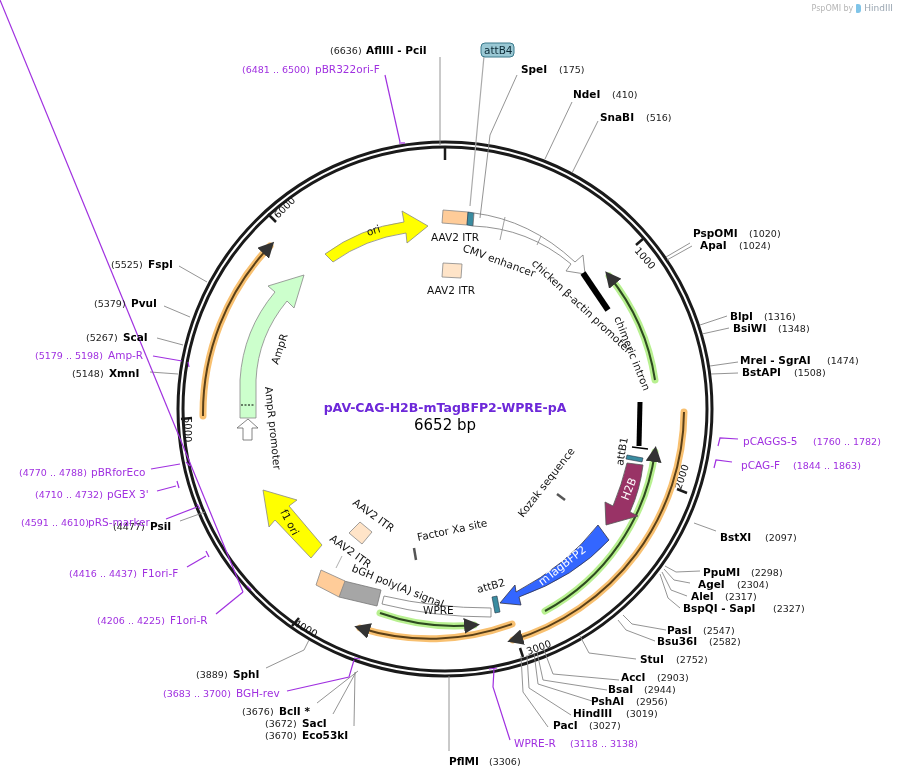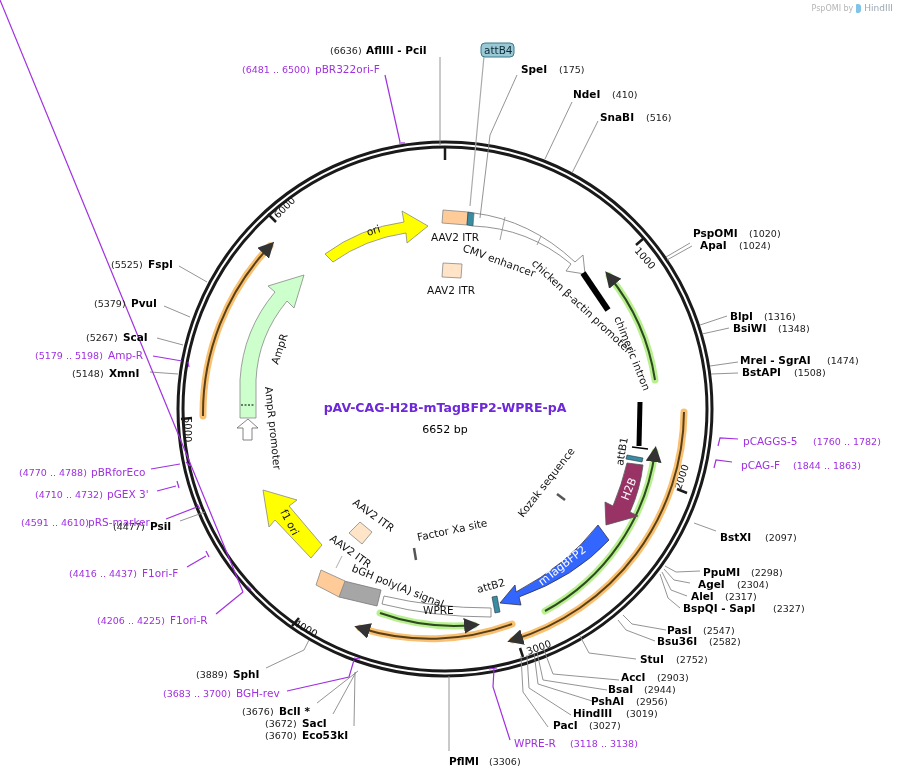--- a/index.html
+++ b/index.html
@@ -3,21 +3,21 @@
 <meta charset="utf-8">
 <style>
   html, body { margin:0; padding:0; background:#ffffff; }
   body { width:899px; height:778px; position:relative; overflow:hidden; font-family:"DejaVu Sans", sans-serif; }
   #map { position:absolute; left:0; top:0; }
   .credit { position:absolute; right:6px; top:3px; font-size:8px; color:#b5b5b5; display:flex; align-items:center; gap:3px; }
   .credit .brand { color:#9aa6b2; font-size:9px; }
   .credit .logo { width:5px; height:9px; background:#7fc4e8; border-radius:1px 3px 3px 1px; display:inline-block; }
   .title-block { position:absolute; left:320px; top:400px; width:250px; text-align:center; }
   .title { font-weight:bold; font-size:12.5px; color:#6d28d9; }
-  .length { font-size:11px; color:#000; margin-top:8px; }
+  .length { font-size:15px; color:#000; margin-top:1px; }
   text { font-family:"DejaVu Sans", sans-serif; }
   .enz { font-size:10.5px; font-weight:bold; fill:#000; }
   .pos { font-size:9.5px; fill:#222; }
   .prim { font-size:10.5px; fill:#a030e0; }
   .primpos { font-size:9.5px; fill:#a030e0; }
   .feat { font-size:10.5px; fill:#111; }
   .tick { font-size:10px; fill:#111; }
 </style>
 </head>
 <body>

